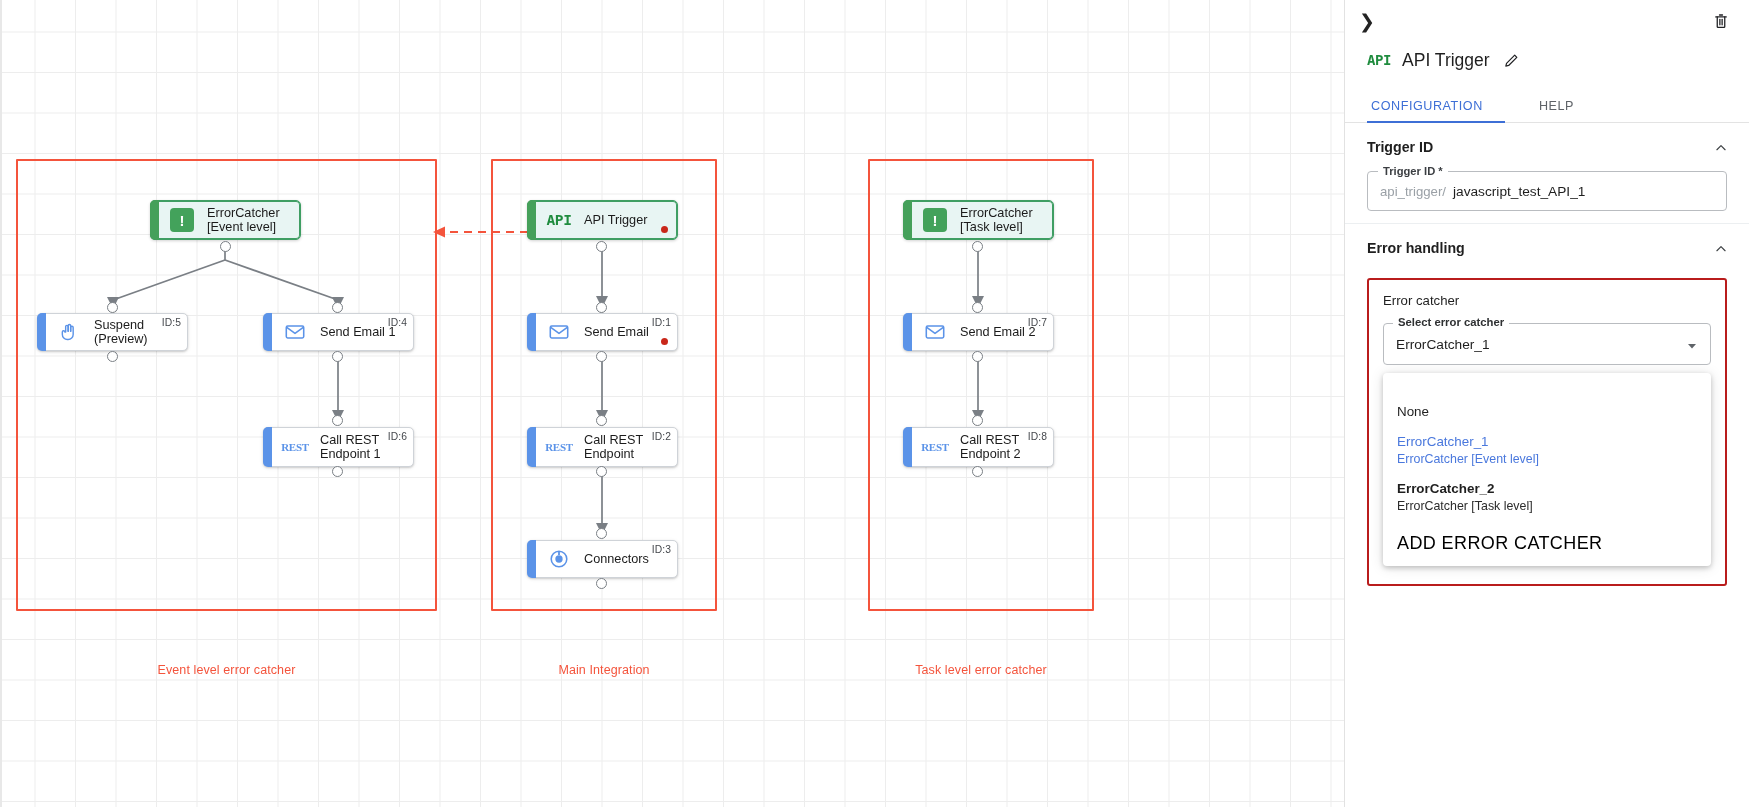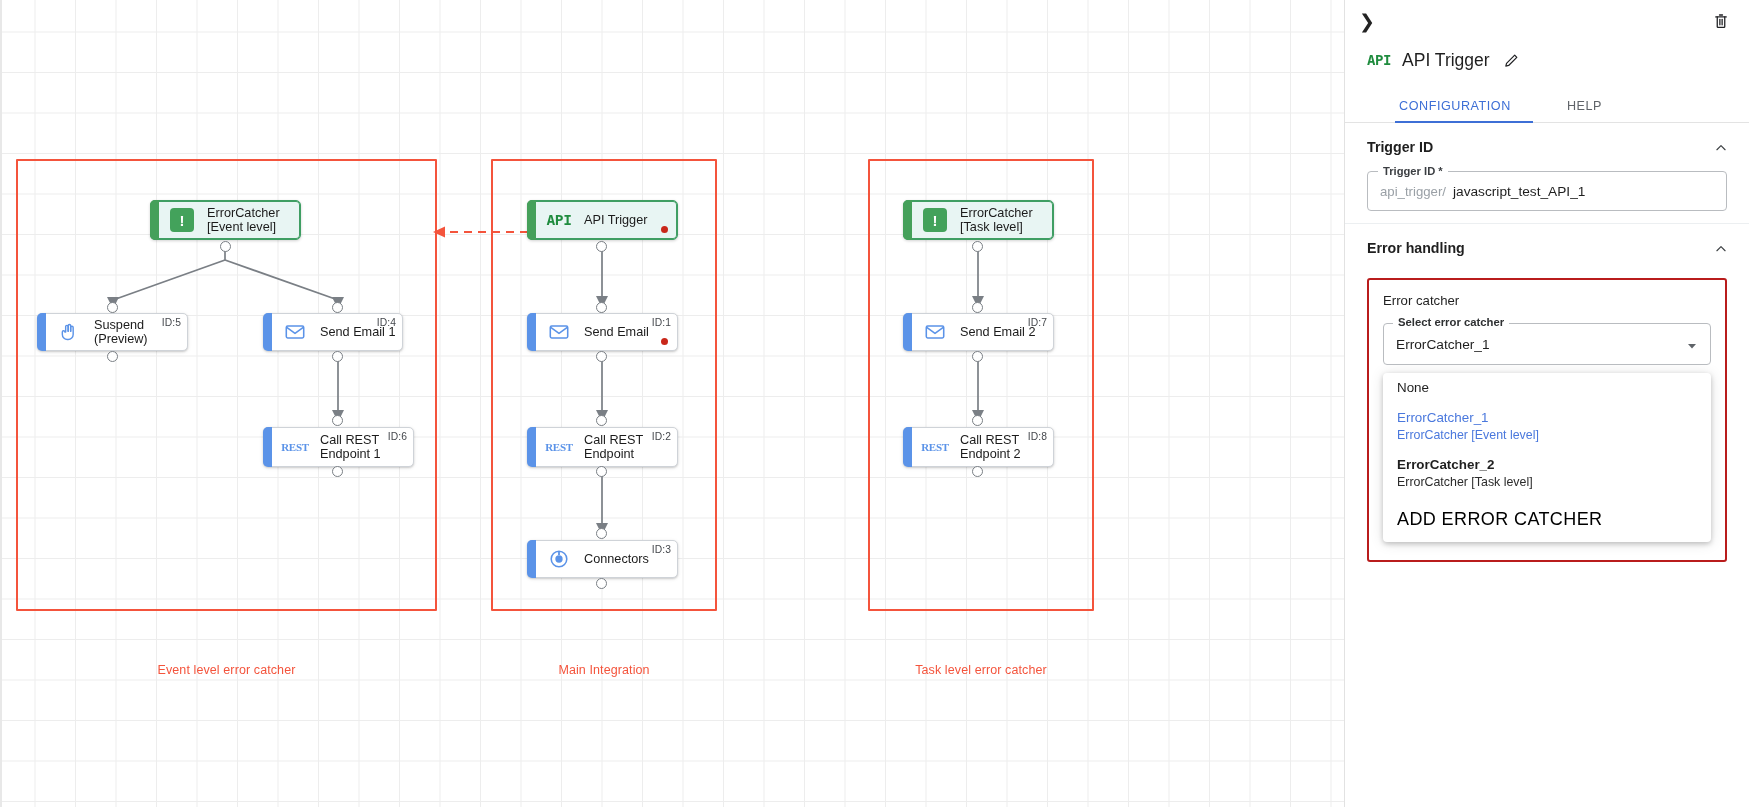--- a/index.html
+++ b/index.html
@@ -172,21 +172,21 @@
   .tab {
     font-size: 12.6px; letter-spacing: .55px;
     color: #5f6368; padding: 0 22px 9px 4px;
     cursor: pointer; font-weight: 500;
   }
   .tab.active { color: #3d6fd6; }
   .tab-underline {
     position: absolute; height: 2.5px; background: #3d6fd6;
     bottom: -1px; left: 0; width: 100%;
   }
-  .tab-wrap { position: relative; margin-left: 28px; }
+  .tab-wrap { position: relative; }
 
   .section {
     padding: 0 22px;
   }
   .section-head {
     display: flex; align-items: center; justify-content: space-between;
     height: 48px;
     font-size: 14.2px; font-weight: 700; color: #1f1f1f;
   }
   .caret-up {
@@ -243,21 +243,21 @@
   }
   .select-value { font-size: 13.7px; color: #1f1f1f; }
   .caret-down-ico { width: 12px; height: 12px; }
 
   
   .menu {
     margin-top: 8px;
     background: #ffffff;
     border-radius: 4px;
     box-shadow: 0 2px 5px rgba(0,0,0,.2), 0 1px 14px rgba(0,0,0,.12);
-    padding: 0 0 6px 0;
+    padding: 24px 0 6px 0;
   }
   .menu-item {
     padding: 6px 14px;
     cursor: pointer;
     line-height: 1.35;
   }
   .mi-primary { font-size: 13.4px; color: #1f1f1f; }
   .mi-primary.selected { color: #4a78dd; }
   .mi-primary.bold { font-weight: 700; }
   .mi-sub { font-size: 12.4px; color: #2b2b2b; }
@@ -309,21 +309,21 @@
           <path d="M14 11V6.5a1.5 1.5 0 0 1 3 0V15a6 6 0 0 1-6 6h-1a6 6 0 0 1-6-6v-3a1.5 1.5 0 0 1 3 0"></path>
         </svg>
       </div>
       <div class="label">Suspend
 (Preview)</div>
       <div class="idtag">ID:5</div>
     </div>
     <div class="port" style="left:107px; top:351px;"></div>
 
     <div class="port" style="left:332px; top:302px;"></div>
-    <div class="node" style="left:263px; top:313px; width:140px; height:38px;">
+    <div class="node" style="left:263px; top:313px; width:151px; height:38px;">
       <div class="bar"></div>
       <div class="icon">
         <svg width="22" height="22" viewBox="0 0 24 24" fill="none" stroke="#5b93e8" stroke-width="1.7" stroke-linejoin="round">
           <rect x="2.5" y="5.5" width="19" height="13" rx="1.5"></rect>
             <path d="M3 7l9 6.5L21 7"></path>
         </svg>
       </div>
       <div class="label">Send Email 1</div>
       <div class="idtag">ID:4</div>
     </div>

